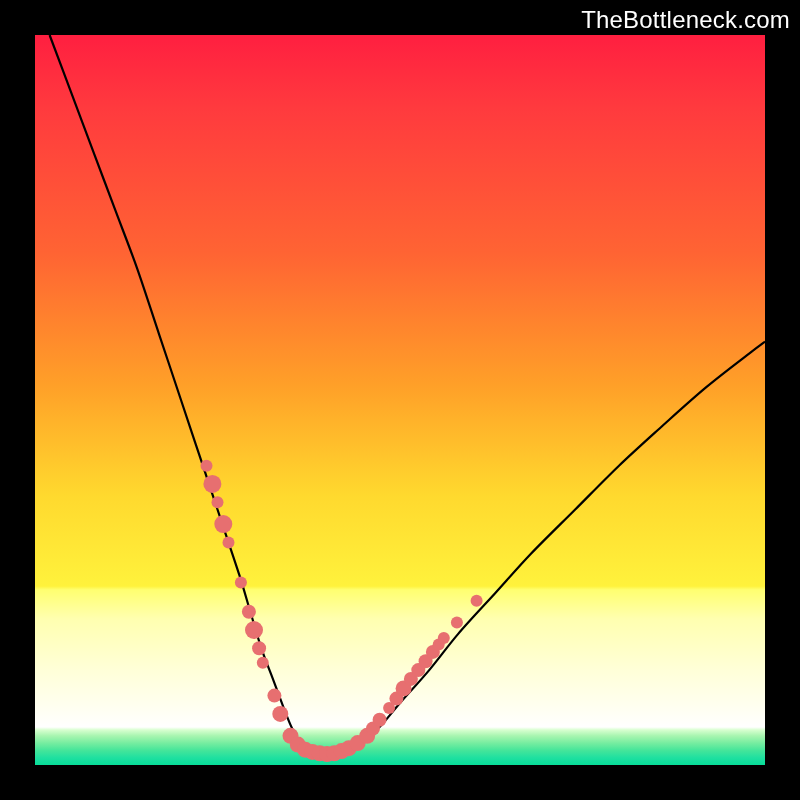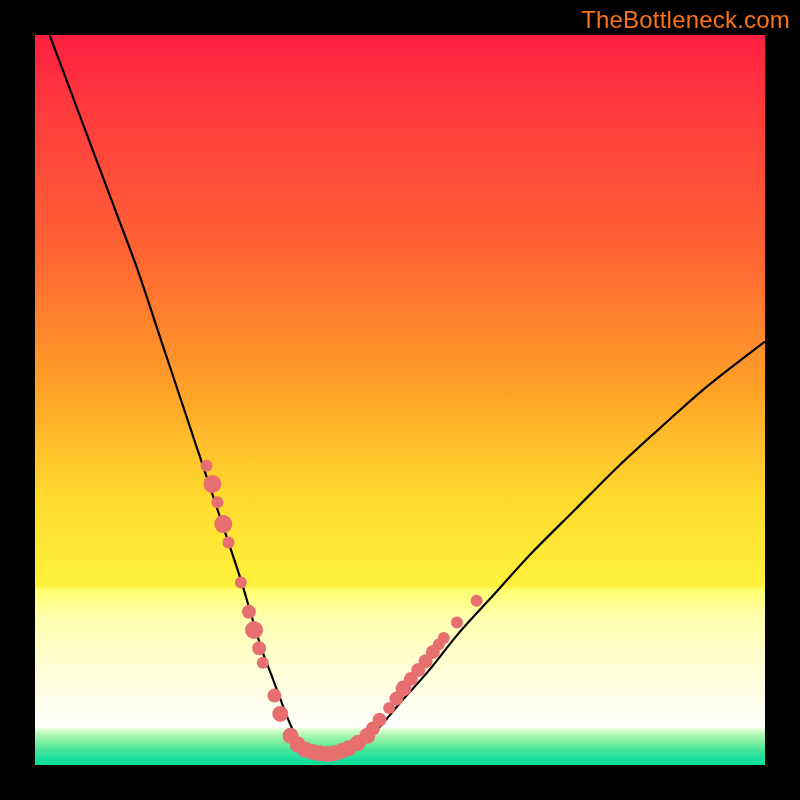--- a/index.html
+++ b/index.html
@@ -43,21 +43,21 @@
         #76eda0 97%,
         #45e59a 98%,
         #1fe0a0 99%,
         #07dd99 100%
       );
   }
   .watermark {
     position: absolute;
     top: 6px;
     right: 10px;
-    color: #f97316;
+    color: #ffffff;
     font-size: 24px;
     font-weight: 500;
     letter-spacing: 0.2px;
     user-select: none;
   }
   svg.curve {
     position: absolute;
     left: 0;
     top: 0;
     width: 730px;

